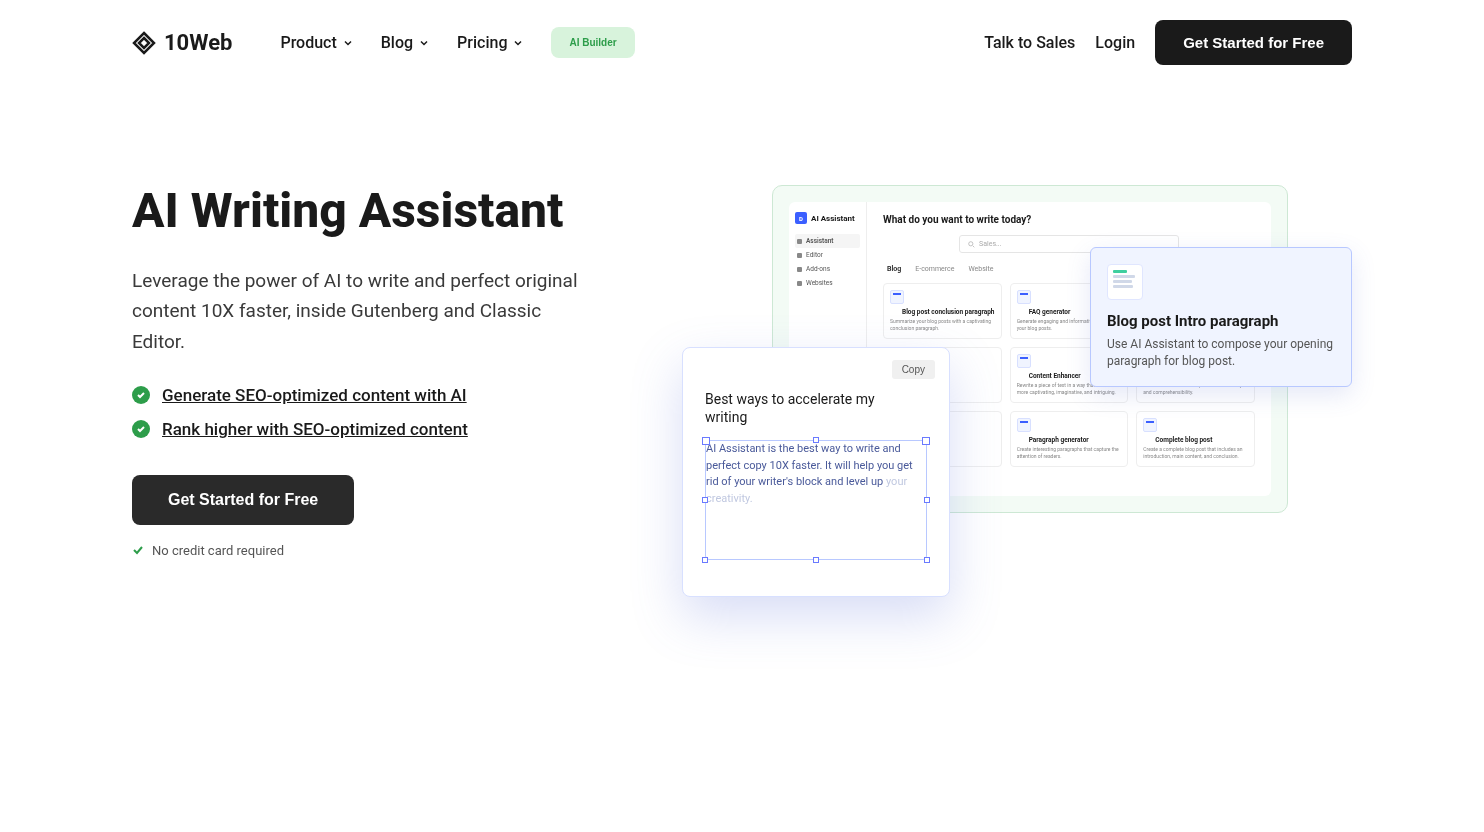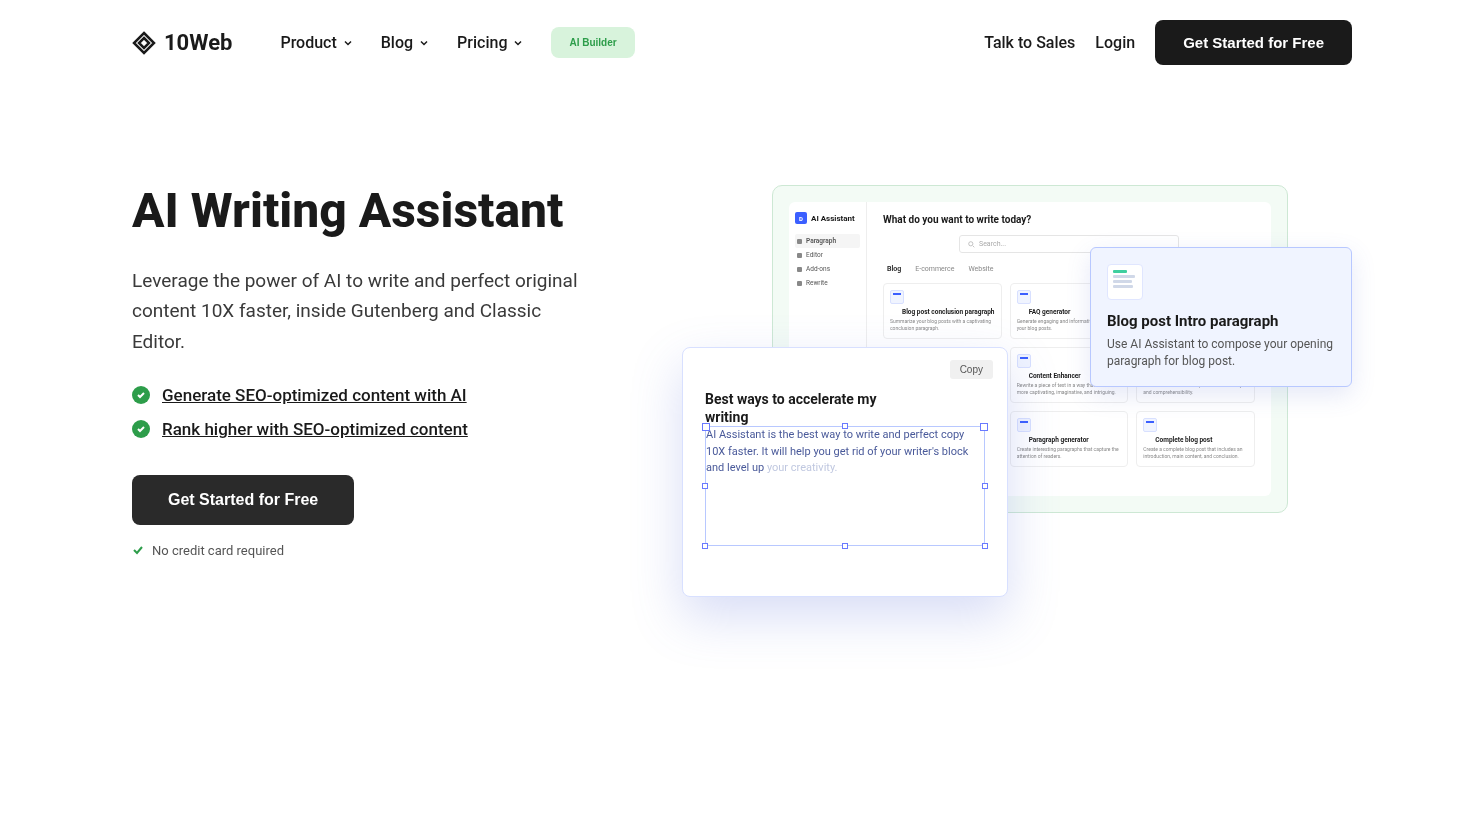--- a/index.html
+++ b/index.html
@@ -54,23 +54,23 @@
     .card-desc { font-size: 5px; color: #888; line-height: 1.3; }
 
     
     .tooltip-popup { position: absolute; top: 62px; left: 358px; width: 262px; background: #f0f4ff; border: 1px solid #b8c8ff; border-radius: 6px; padding: 16px; box-shadow: 0 8px 24px rgba(80,100,200,0.15); z-index: 10; }
     .tooltip-icon { width: 36px; height: 36px; background: #fff; border: 1px solid #e0e6ff; border-radius: 4px; margin-bottom: 12px; padding: 5px; display: flex; flex-direction: column; gap: 2px; }
     .tooltip-icon div { height: 3px; border-radius: 1px; }
     .tooltip-title { font-size: 15px; font-weight: 700; margin-bottom: 6px; }
     .tooltip-desc { font-size: 12px; color: #555; line-height: 1.4; }
 
     
-    .copy-panel { position: absolute; top: 162px; left: -50px; width: 326px; height: 250px; background: #fff; border: 1px solid #d8e0ff; border-radius: 8px; padding: 22px; box-shadow: 0 20px 50px rgba(100,120,220,0.25); z-index: 5; }
+    .copy-panel { position: absolute; top: 162px; left: -50px; width: 268px; height: 250px; background: #fff; border: 1px solid #d8e0ff; border-radius: 8px; padding: 22px; box-shadow: 0 20px 50px rgba(100,120,220,0.25); z-index: 5; }
     .copy-btn { position: absolute; top: 12px; right: 14px; background: #f0f0f0; border: none; border-radius: 3px; padding: 4px 10px; font-size: 10px; color: #555; cursor: pointer; }
-    .copy-title { font-size: 14px; font-weight: 700; margin-top: 20px; line-height: 1.3; max-width: 180px; }
+    .copy-title { font-size: 14px; font-weight: 400; margin-top: 20px; margin-bottom: 14px; line-height: 1.3; max-width: 180px; }
     .copy-editor { border: 1px solid #b8c8ff; border-radius: 4px; font-size: 11px; line-height: 1.5; color: #4a5a9a; position: relative; height: 120px; }
     .copy-editor::before, .copy-editor::after { content:''; position:absolute; width:6px; height:6px; background:#fff; border:1px solid #6a7aff; }
     .copy-editor::before { top:-4px; left:-4px; }
     .copy-editor::after { top:-4px; right:-4px; }
     .handle-bl, .handle-br, .handle-ml, .handle-mr, .handle-bt, .handle-bb { position:absolute; width:6px; height:6px; background:#fff; border:1px solid #6a7aff; }
     .handle-bl { bottom:-4px; left:-4px; }
     .handle-br { bottom:-4px; right:-4px; }
     .handle-ml { top:50%; left:-4px; transform:translateY(-50%); }
     .handle-mr { top:50%; right:-4px; transform:translateY(-50%); }
     .handle-bt { top:-4px; left:50%; transform:translateX(-50%); }
@@ -150,43 +150,43 @@
   <div class="hero-right">
     <div class="panel-main">
       <div class="panel-inner">
         <div class="sidebar">
           <div class="sidebar-head">
             <div class="sidebar-icon">D</div>
             <div class="sidebar-title">AI Assistant</div>
           </div>
           <div class="sidebar-item active">
               <span class="sidebar-dot"></span>
-              <span>Paragraph</span>
+              <span>Assistant</span>
             </div>
           <div class="sidebar-item">
               <span class="sidebar-dot"></span>
               <span>Editor</span>
             </div>
           <div class="sidebar-item">
               <span class="sidebar-dot"></span>
               <span>Add-ons</span>
             </div>
           <div class="sidebar-item">
               <span class="sidebar-dot"></span>
-              <span>Rewrite</span>
+              <span>Websites</span>
             </div>
         </div>
         <div class="main-area">
           <div class="main-title">What do you want to write today?</div>
           <div class="search-box">
             <svg width="7" height="7" viewBox="0 0 10 10" fill="none" stroke="#aaa" stroke-width="1">
                 <circle cx="4" cy="4" r="3"></circle>
                 <path d="M7 7 L9 9"></path>
               </svg>
-            <span>Search...</span>
+            <span>Sales...</span>
           </div>
           <div class="tabs">
             <span>Blog</span>
             <span>E-commerce</span>
             <span>Website</span>
           </div>
           <div class="cards-grid">
             <div class="card">
                 <div class="card-icon"></div>
                 <div class="card-title">Blog post conclusion paragraph</div>

